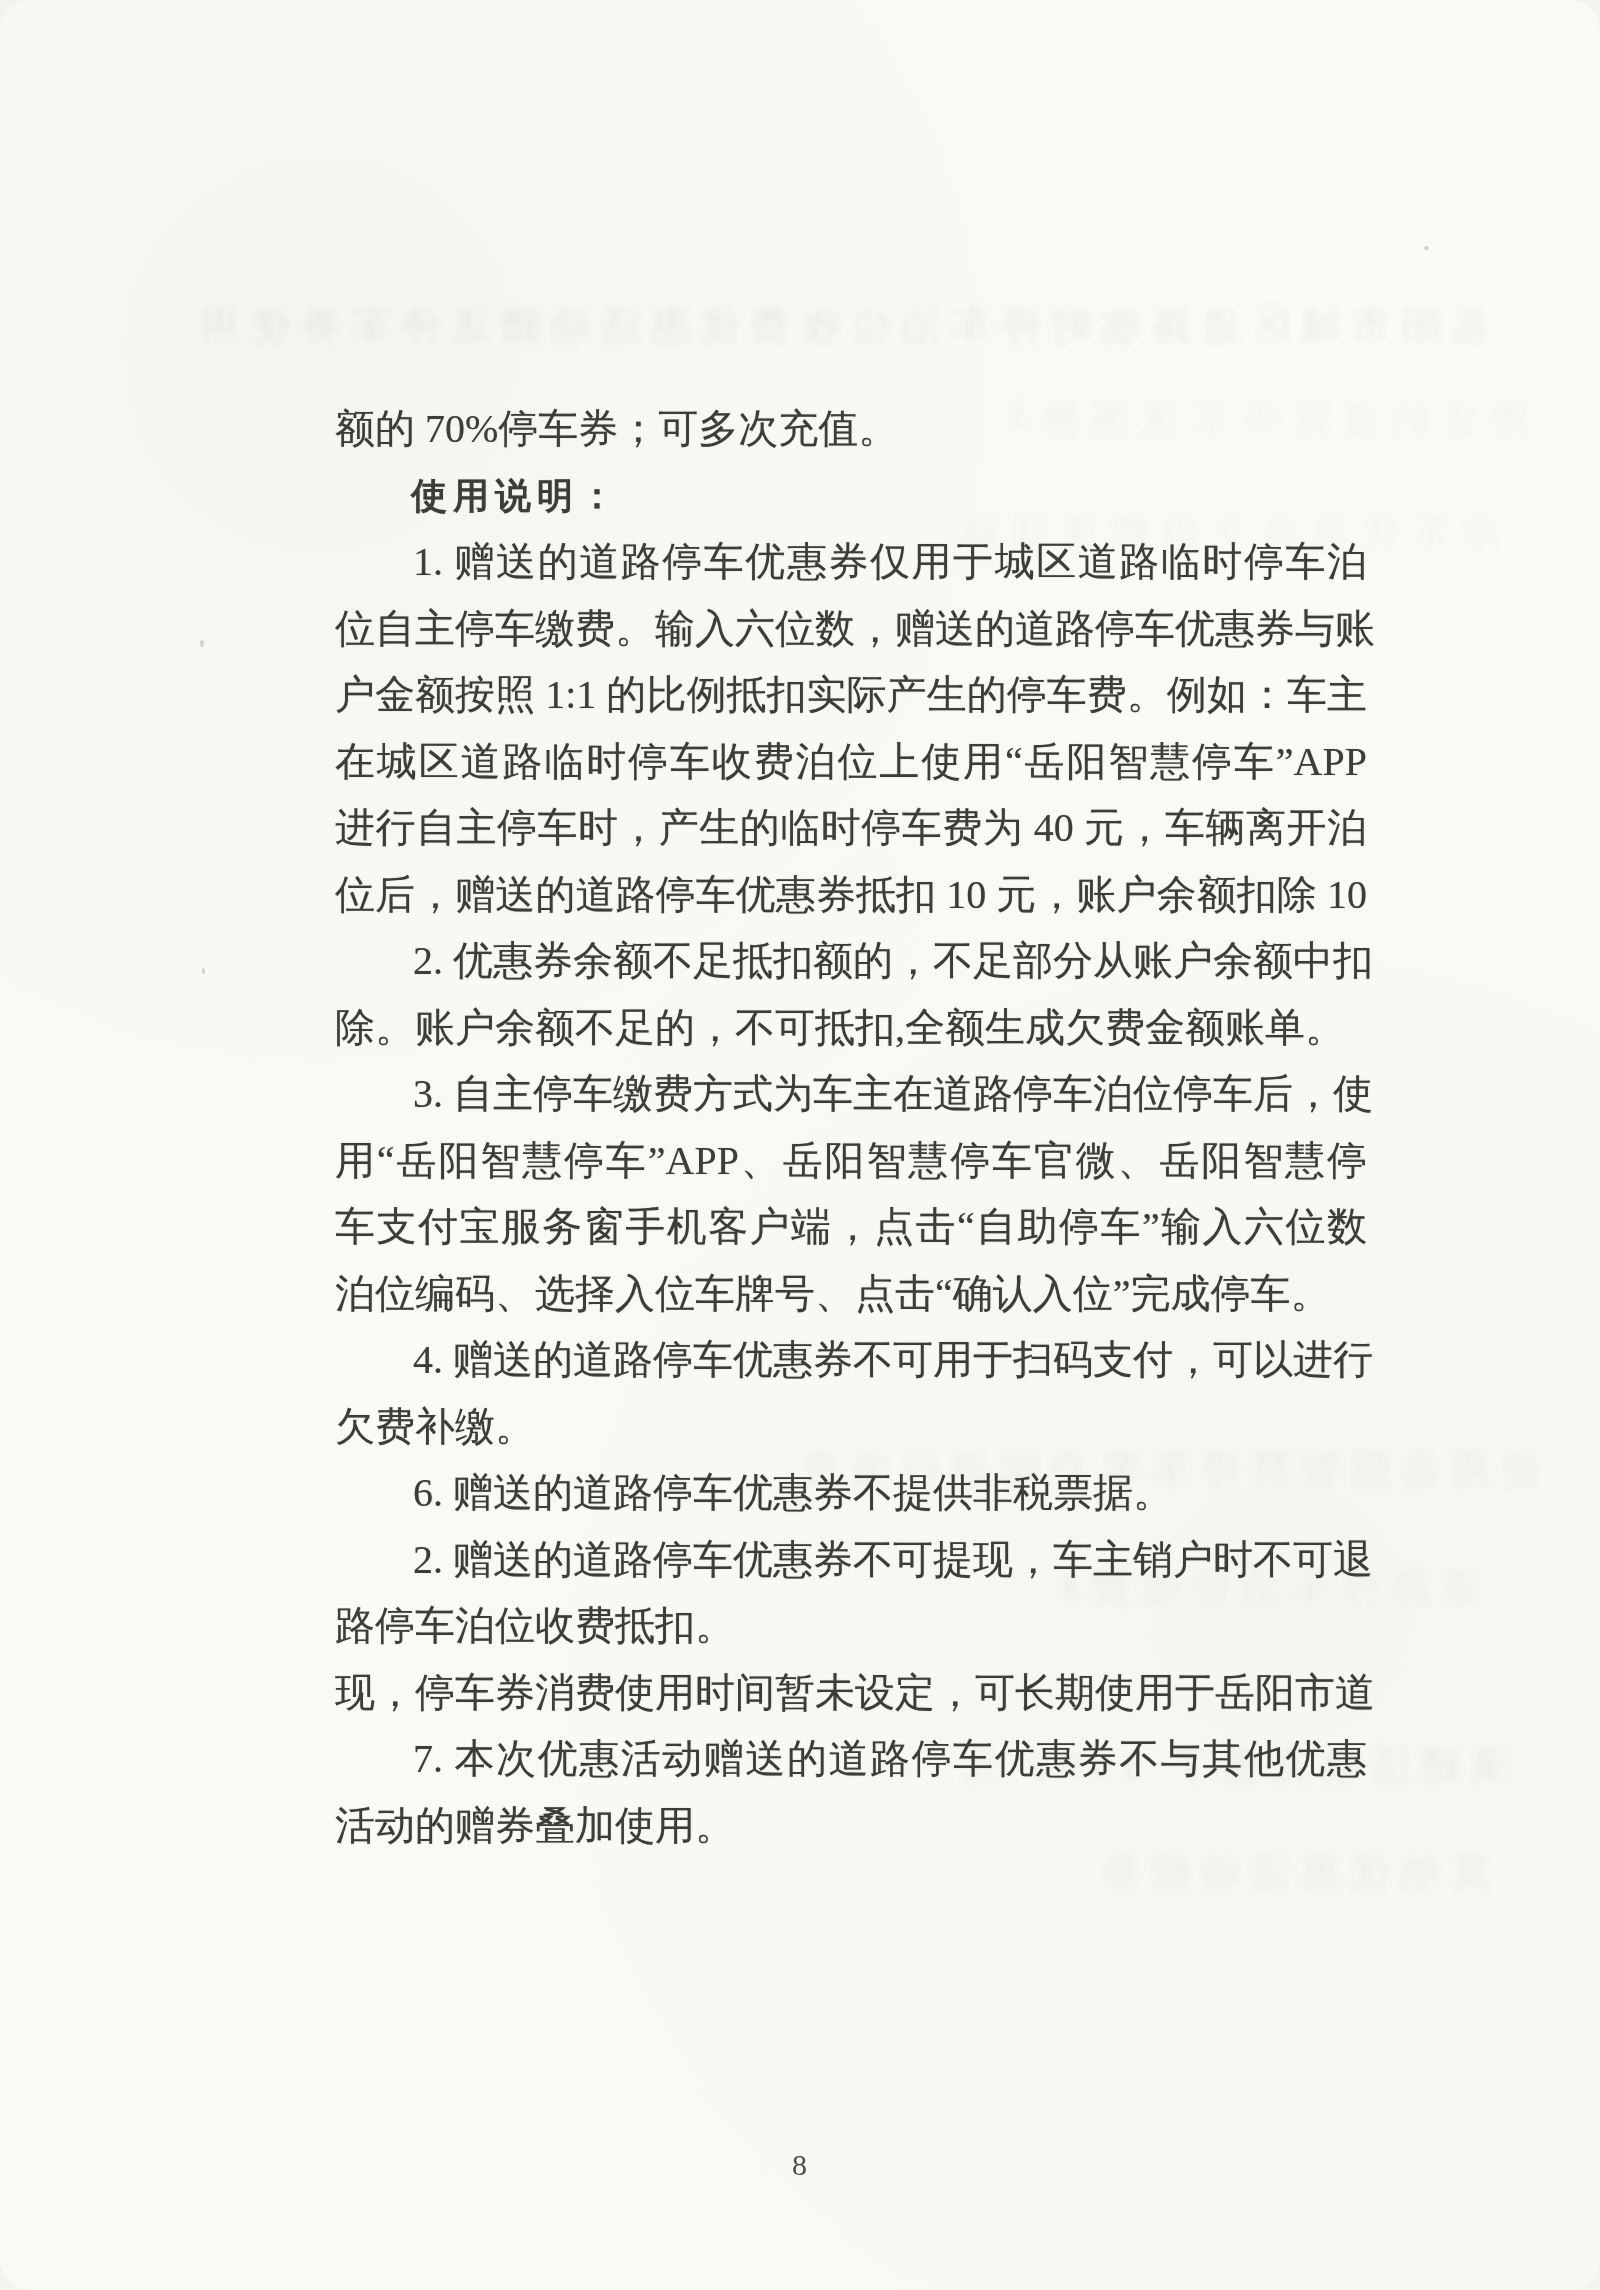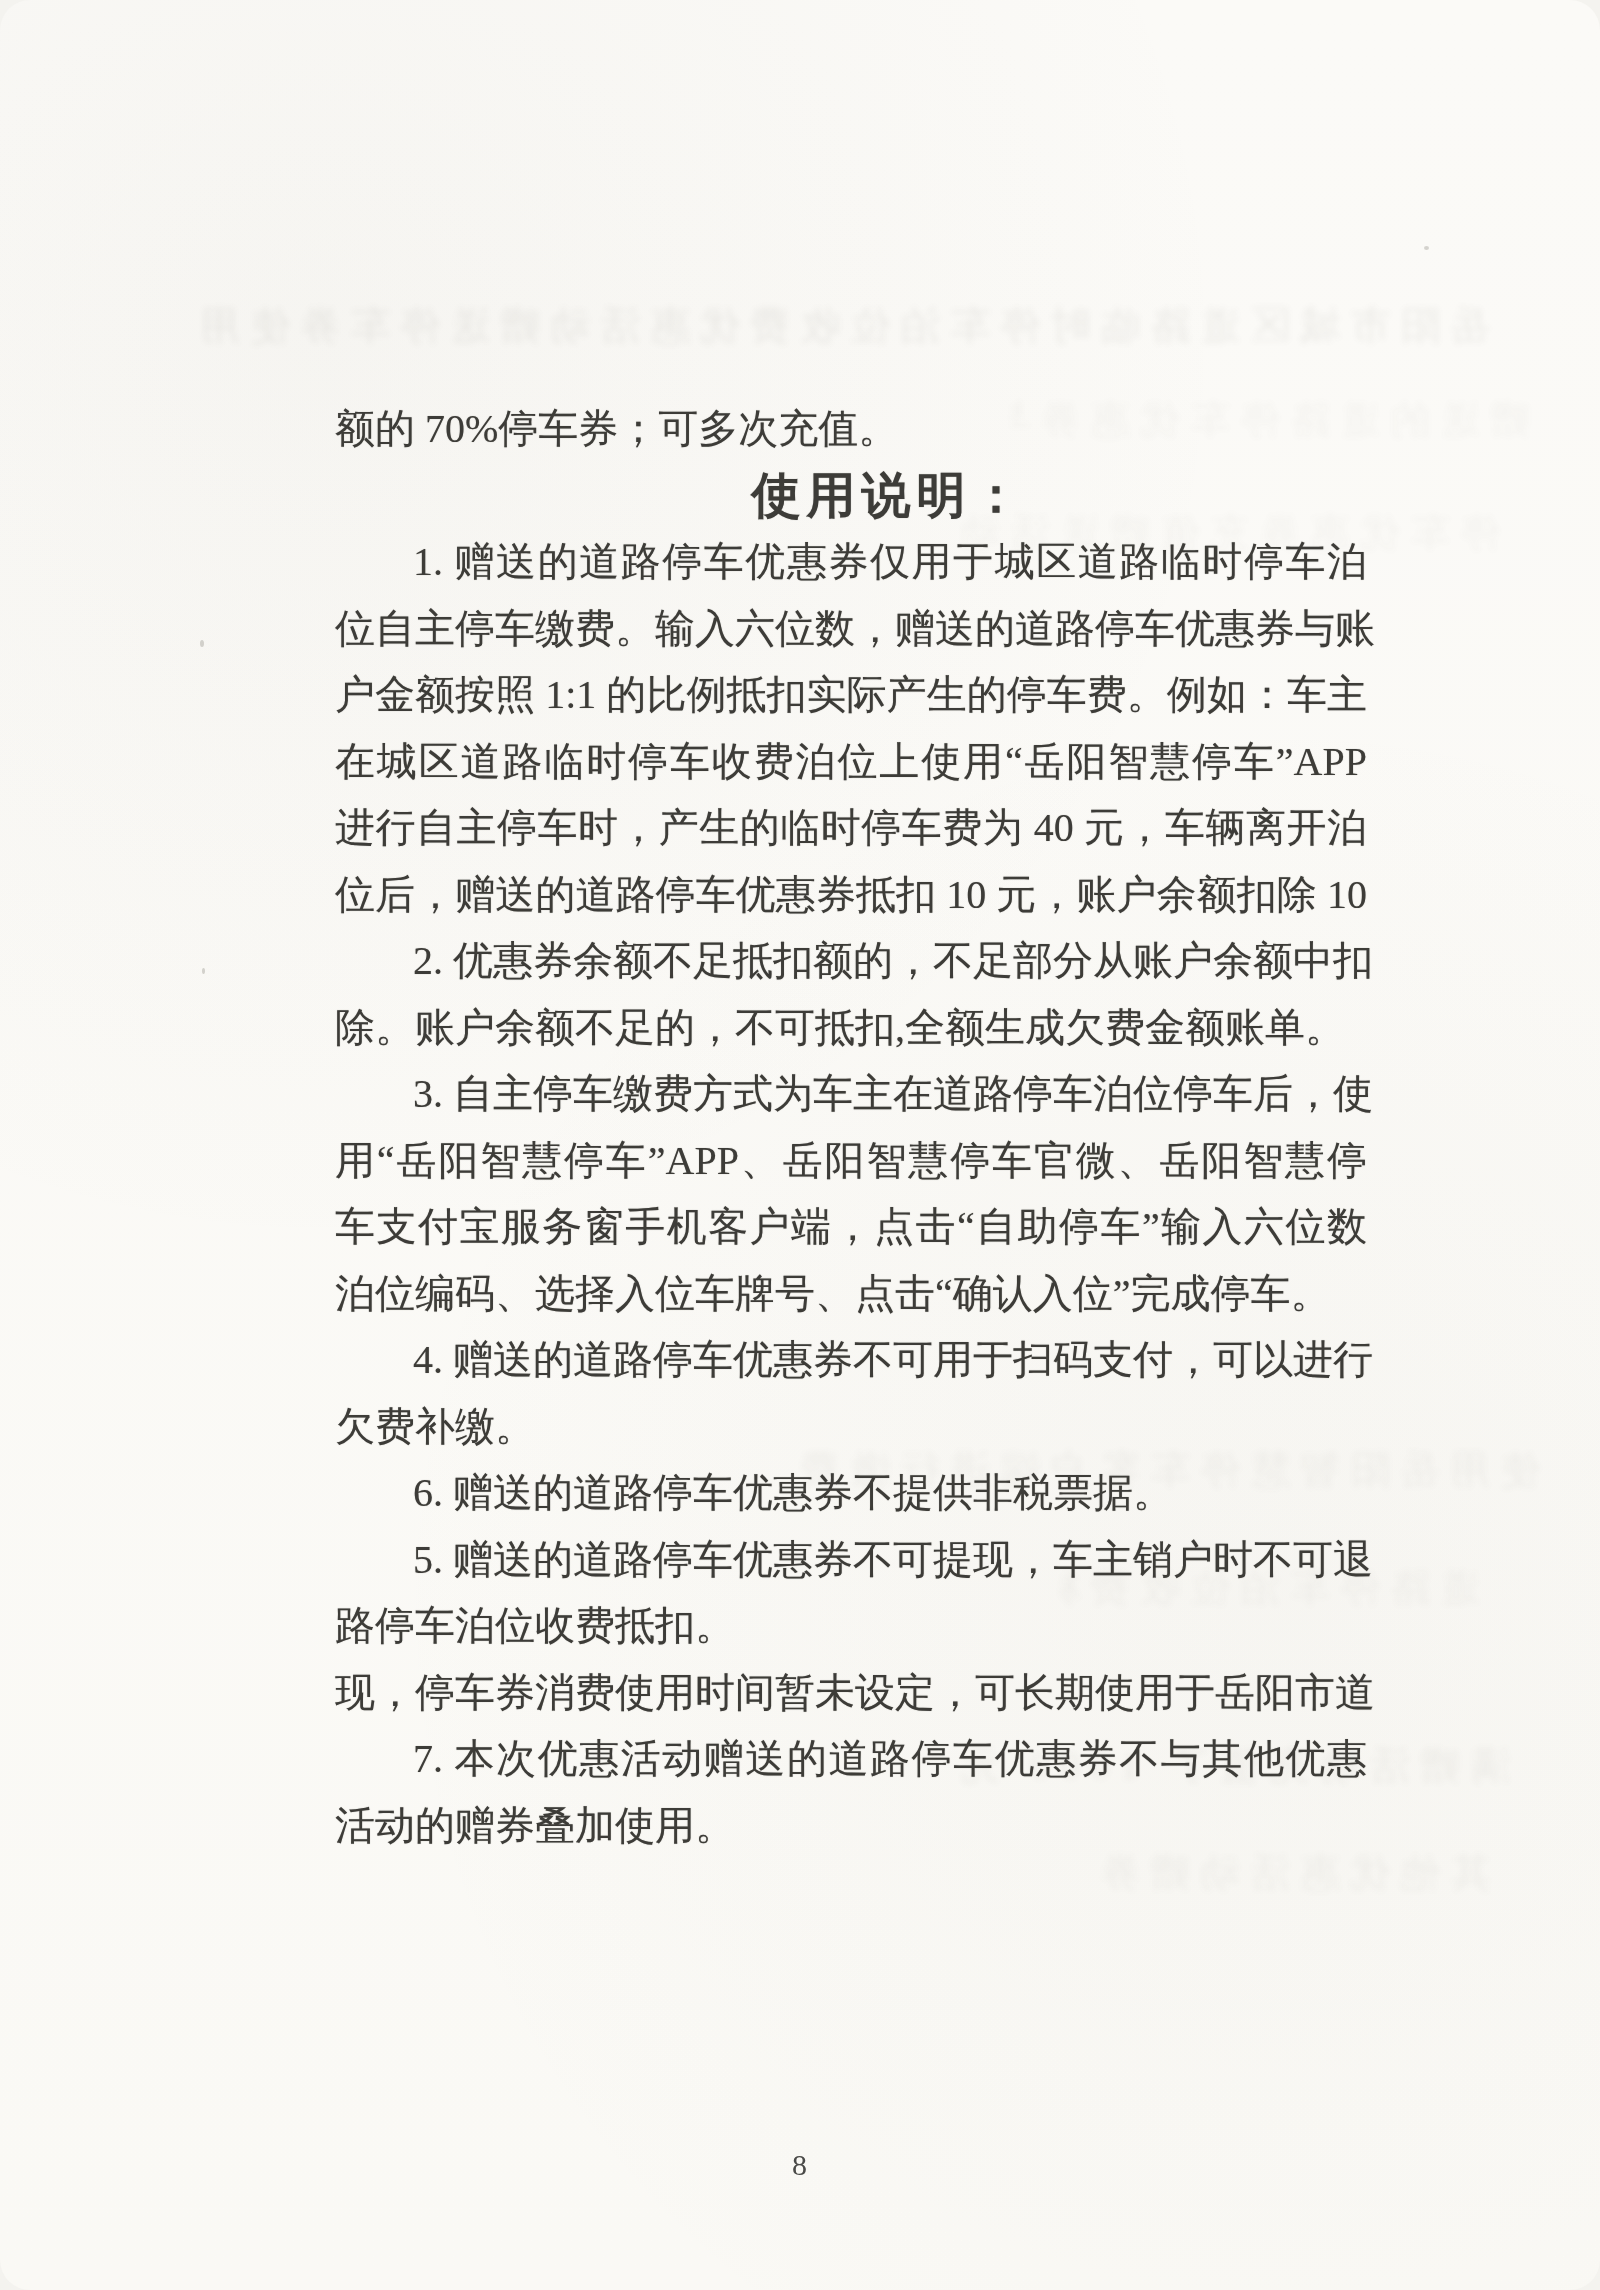--- a/index.html
+++ b/index.html
@@ -40,26 +40,25 @@
     color:#3d3c38;
     text-shadow:0 0 1px rgba(64,62,56,.45);
   }
   .line{
     width:100%;
     white-space:nowrap;
   }
   .line.fill{ text-align-last:justify; text-align:justify; }
   .line.indent{ text-indent:78px; }
   .line.heading{
-    font-family:Liberation Serif, serif;
+    font-family:Liberation Sans, sans-serif;
     font-weight:700;
     letter-spacing:6px;
     text-indent:76px;
-    font-size:49px;
-    text-align:center;
+    font-size:36px;
   }
   .page-number{
     position:absolute;
     top:2148px;left:0;width:100%;
     text-align:center;
     font-size:30px;
     color:#4a4a48;
     letter-spacing:1px;
   }
 </style>
@@ -94,21 +93,21 @@
         <div class="line fill">位后，赠送的道路停车优惠券抵扣 10 元，账户余额扣除 10</div>
         <div class="line indent fill">2. 优惠券余额不足抵扣额的，不足部分从账户余额中扣</div>
         <div class="line last">除。账户余额不足的，不可抵扣,全额生成欠费金额账单。</div>
         <div class="line indent fill">3. 自主停车缴费方式为车主在道路停车泊位停车后，使</div>
         <div class="line fill">用“岳阳智慧停车”APP、岳阳智慧停车官微、岳阳智慧停</div>
         <div class="line fill">车支付宝服务窗手机客户端，点击“自助停车”输入六位数</div>
         <div class="line last">泊位编码、选择入位车牌号、点击“确认入位”完成停车。</div>
         <div class="line indent fill">4. 赠送的道路停车优惠券不可用于扫码支付，可以进行</div>
         <div class="line last">欠费补缴。</div>
         <div class="line indent last">6. 赠送的道路停车优惠券不提供非税票据。</div>
-        <div class="line indent fill">5. 赠送的道路停车优惠券不可提现，车主销户时不可退</div>
+        <div class="line indent fill">2. 赠送的道路停车优惠券不可提现，车主销户时不可退</div>
         <div class="line last">路停车泊位收费抵扣。</div>
         <div class="line fill">现，停车券消费使用时间暂未设定，可长期使用于岳阳市道</div>
         <div class="line indent fill">7. 本次优惠活动赠送的道路停车优惠券不与其他优惠</div>
         <div class="line last">活动的赠券叠加使用。</div>
       </div>
   </div>
 
   <div class="page-number">8</div>
 
 </div>

